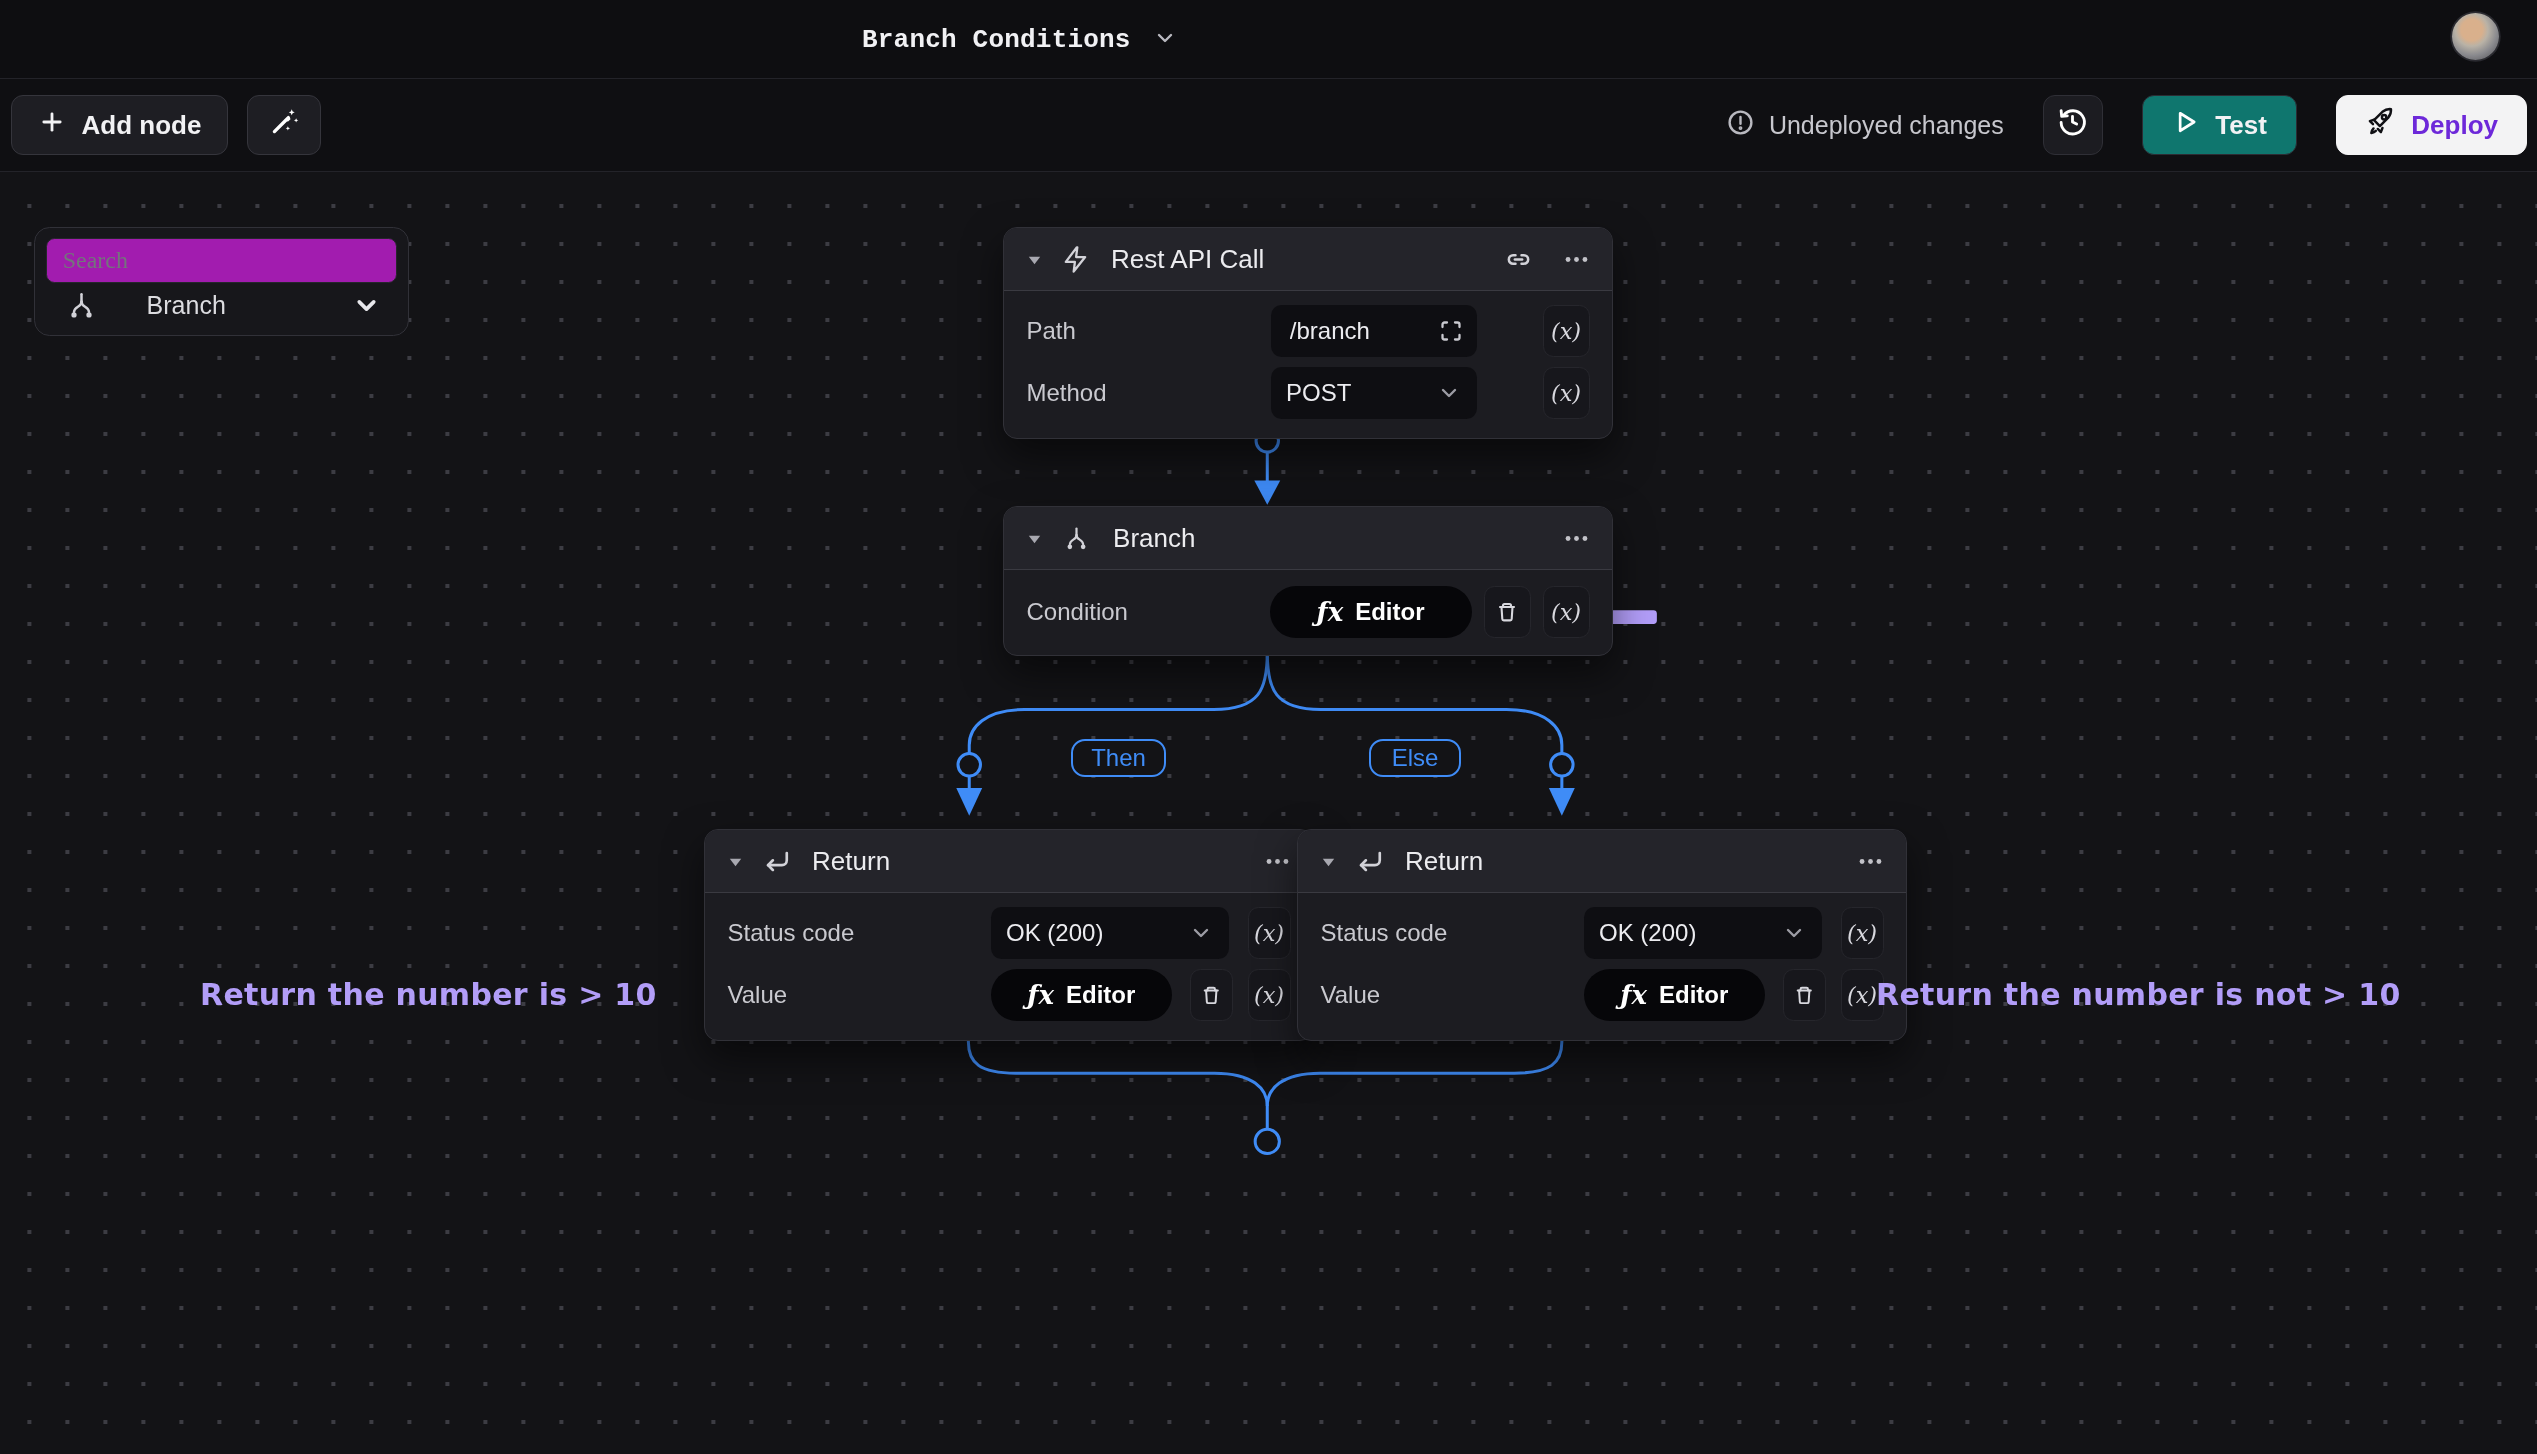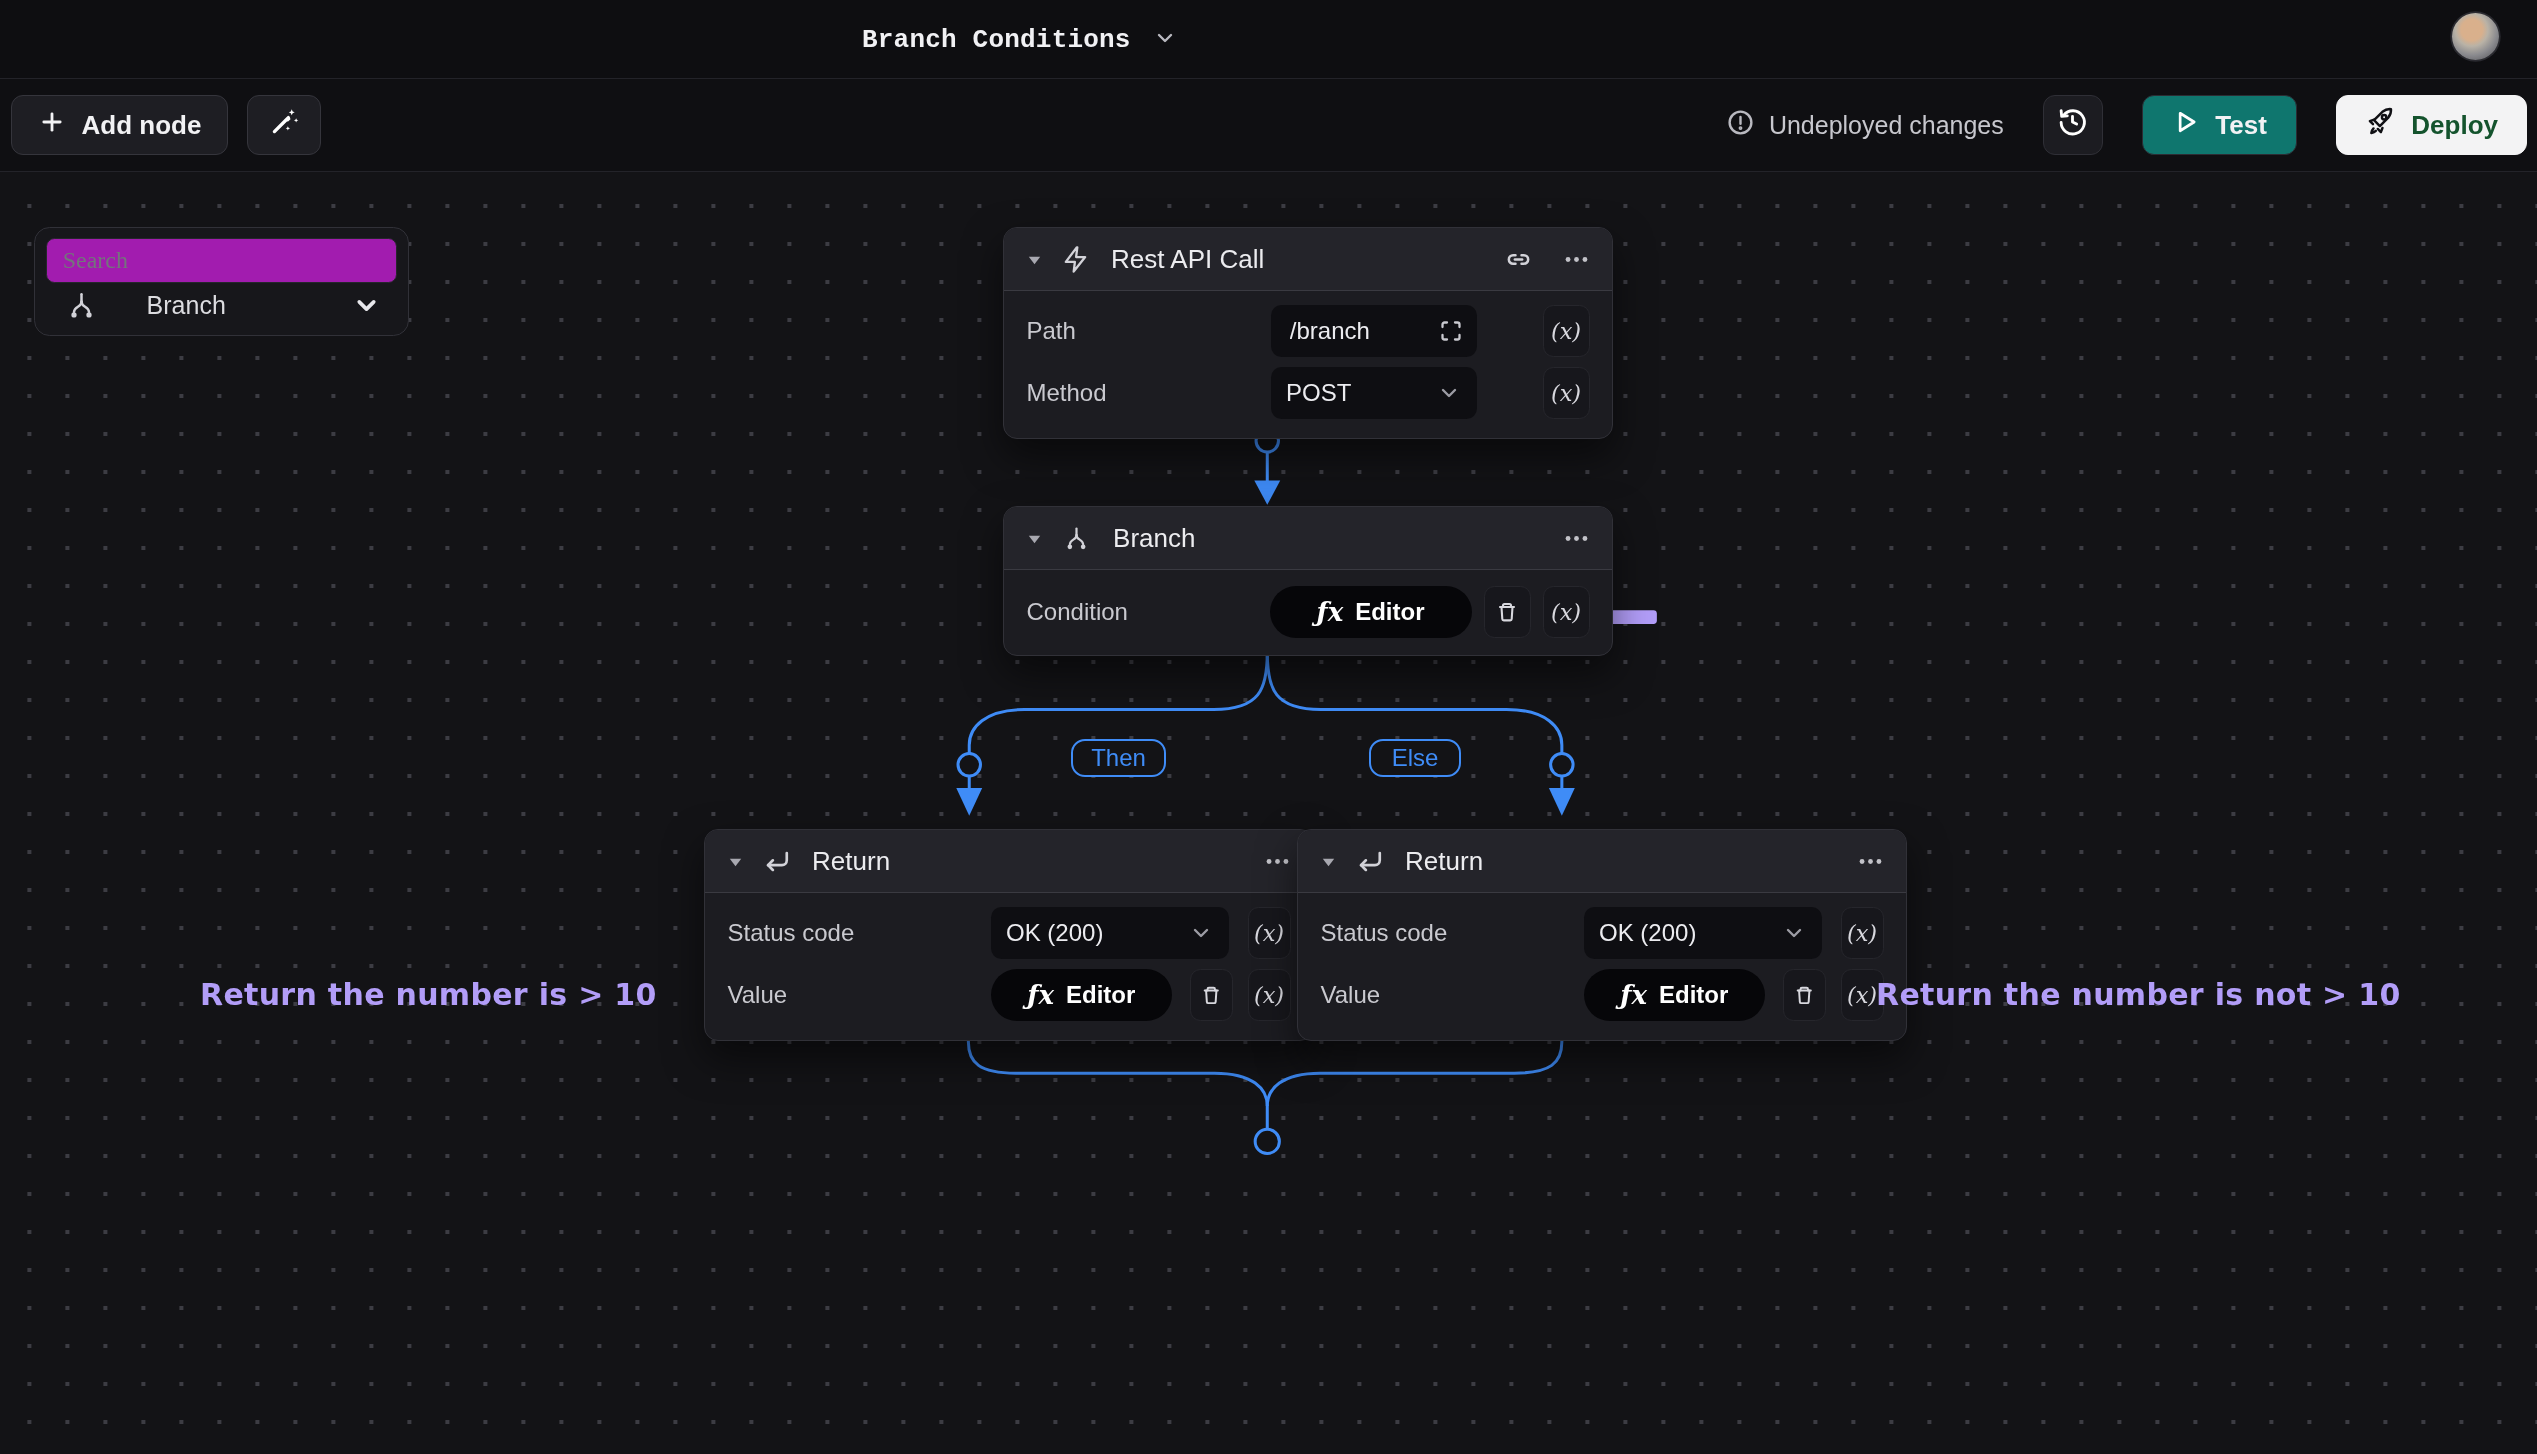--- a/index.html
+++ b/index.html
@@ -19,21 +19,21 @@
   .toolbar{position:absolute;top:79px;left:0;width:100%;height:93px;background:#0f0f12;
            border-bottom:0.9px solid #232329;box-sizing:border-box;display:flex;align-items:center;padding:0 11px;gap:19px;}
   .btn{display:inline-flex;align-items:center;justify-content:center;gap:15.5px;height:60px;padding:0 26px;
        background:#1e1e23;border:0.9px solid #35353c;border-radius:12px;color:#f2f2f4;
        font-size:26px;font-weight:600;cursor:pointer;box-sizing:border-box;}
   .icon-only{width:74px;padding:0;}
   .toolbar-right{margin-left:auto;display:flex;align-items:center;gap:39px;}
   .undeployed{display:flex;align-items:center;gap:14px;color:#c7c7cd;font-size:25px;font-weight:400;}
   .hist-btn{width:60px;height:60px;padding:0;background:#1c1c21;border:0.9px solid #2f2f36;}
   .test-btn{background:#0f766e;border:0.9px solid #2c2c33;padding:0 29px;}
-  .deploy-btn{background:#f3f3f4;border:0.9px solid #f3f3f4;color:#14532d;padding:0 28px;}
+  .deploy-btn{background:#f3f3f4;border:0.9px solid #f3f3f4;color:#6d28d9;padding:0 28px;}
 
   
   .canvas{position:absolute;top:173px;left:0;width:2538px;height:1282px;background:#131316;
           background-image:radial-gradient(circle,#3c3c43 2.2px,transparent 2.5px);
           background-size:38px 38px;background-position:10.4px 14px;}
   .edges{position:absolute;left:0;top:0;width:2538px;height:1282px;}
 
   
   .palette{position:absolute;left:34px;top:54px;width:375px;height:109px;background:#17171b;
            border:0.9px solid #313138;border-radius:15.5px;box-sizing:border-box;padding:9.5px 11.2px;}

